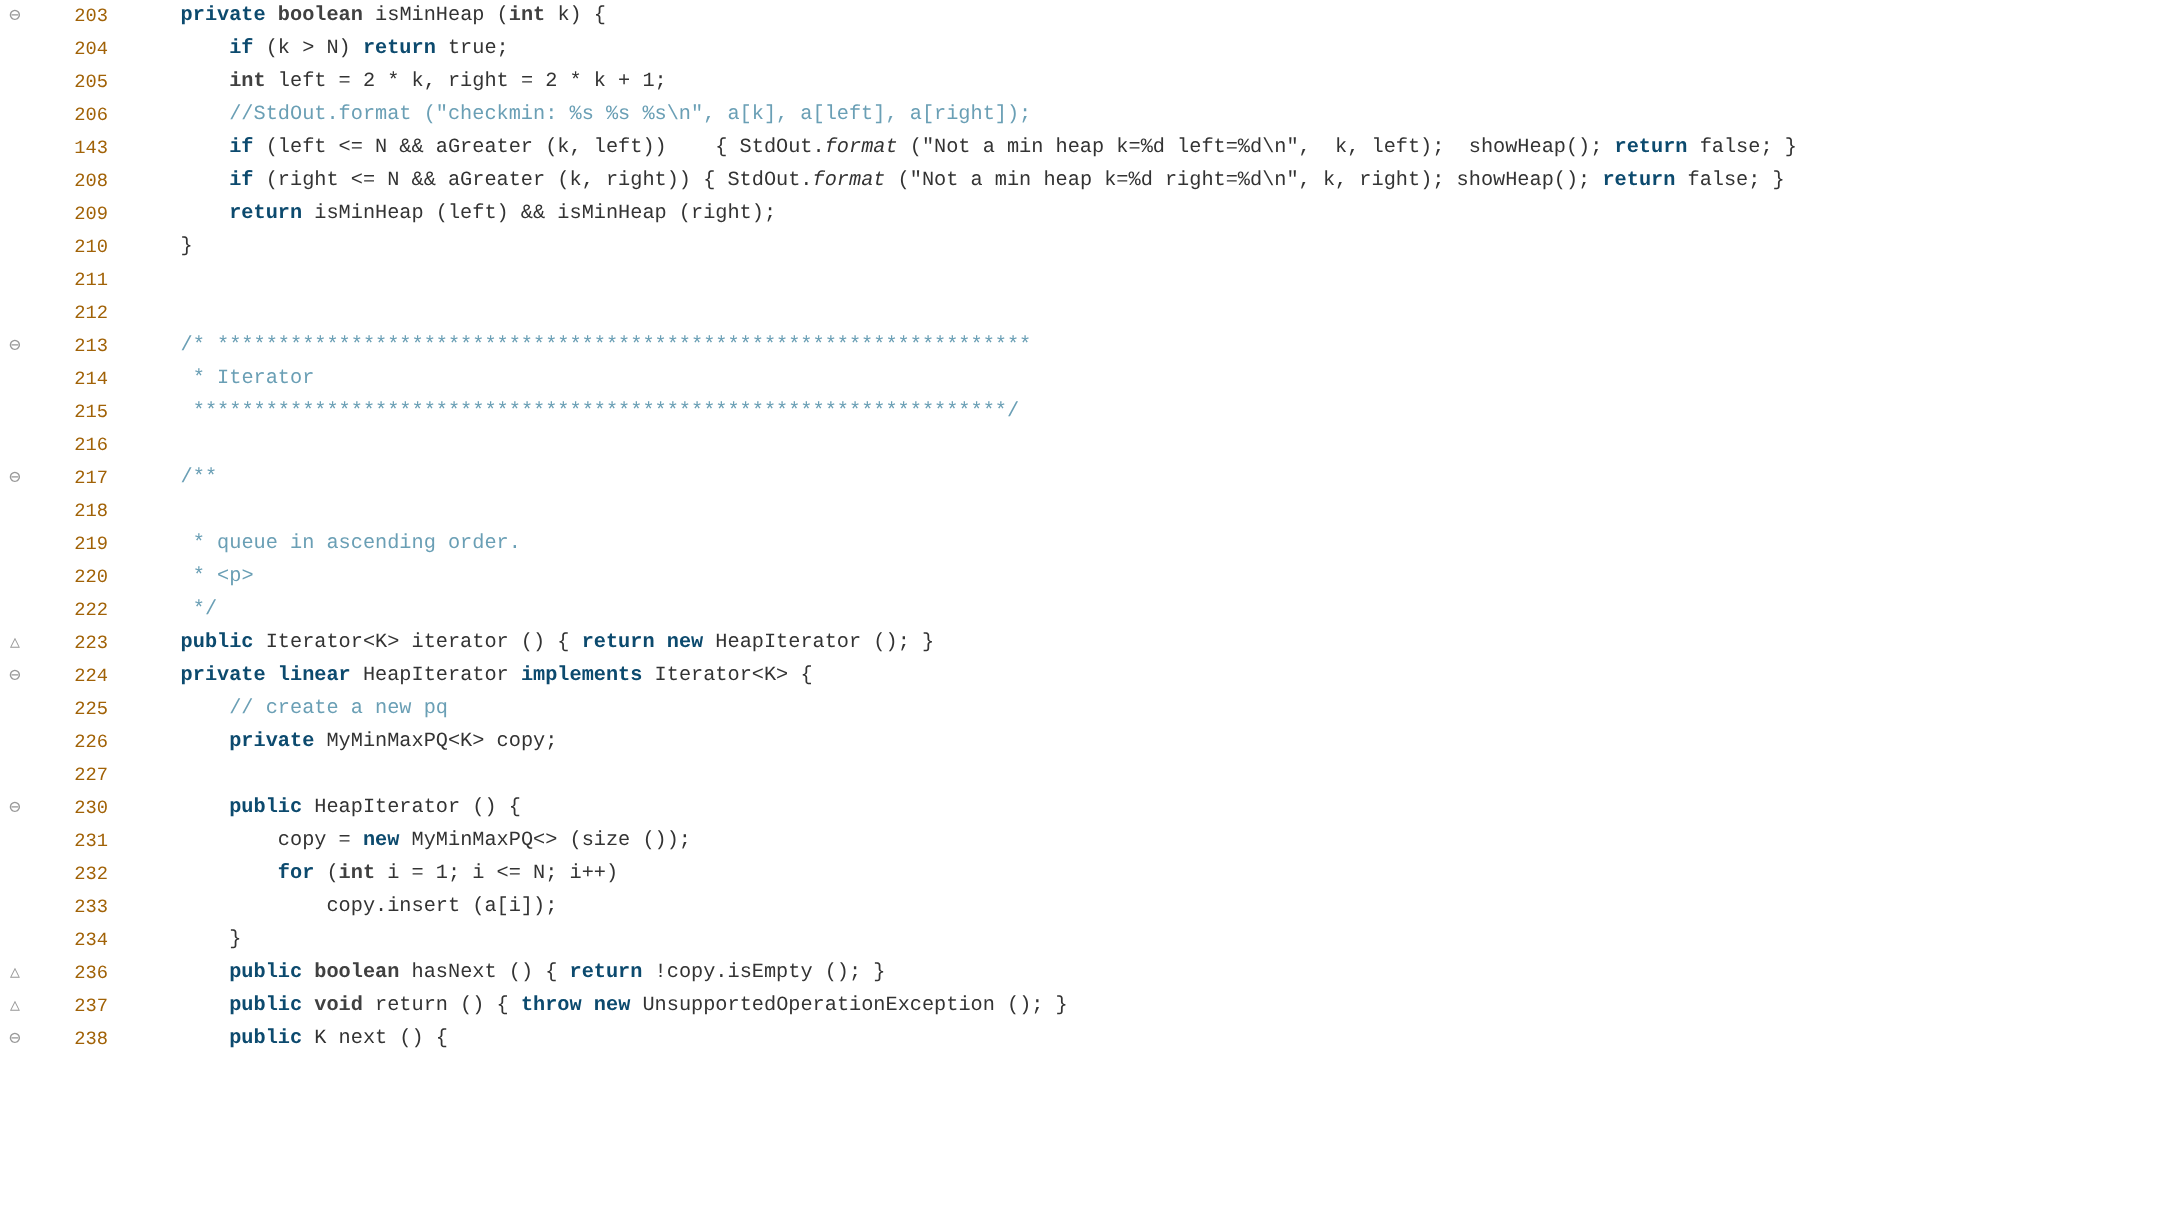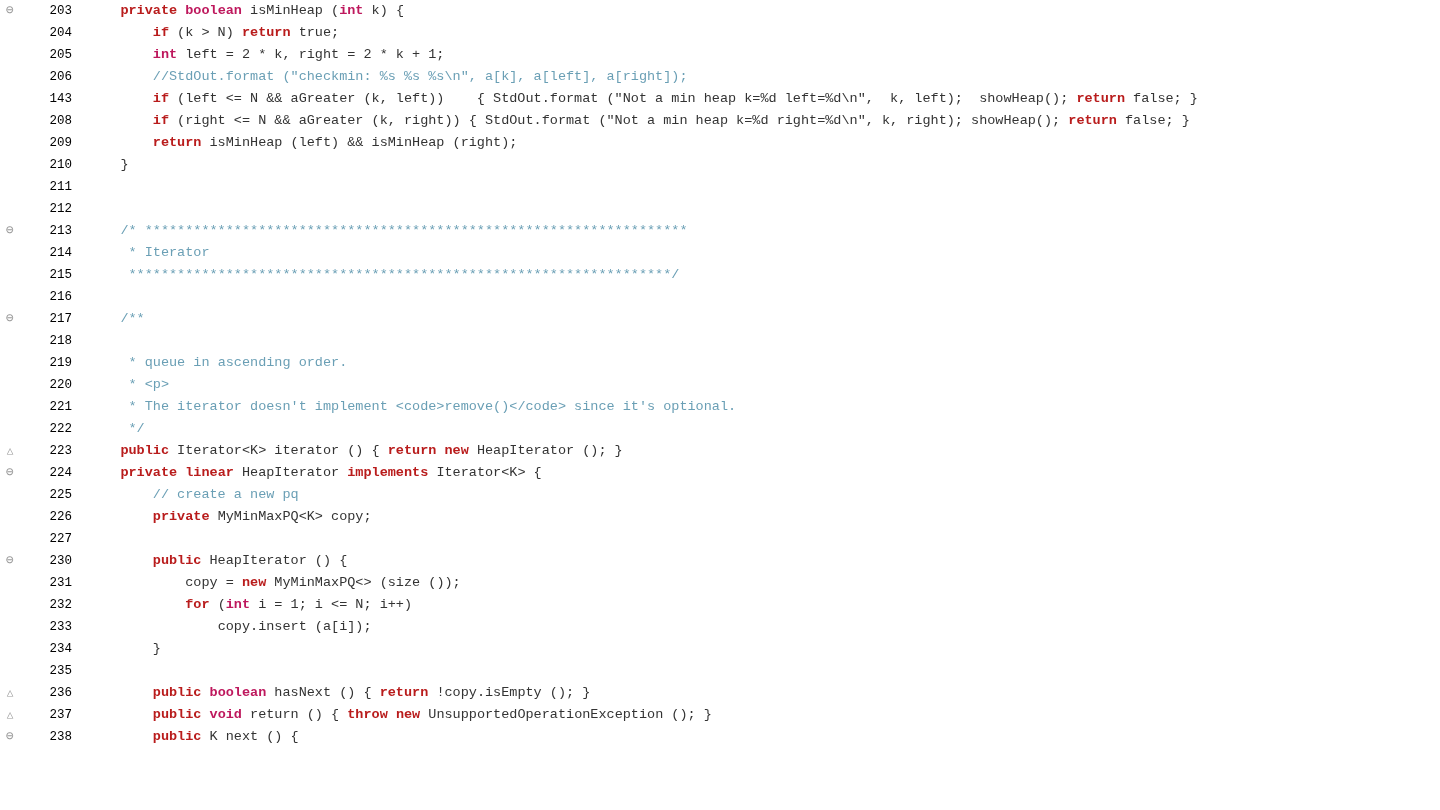--- a/index.html
+++ b/index.html
@@ -49,32 +49,32 @@
       height: 12px;
       display: flex;
       align-items: center;
       justify-content: center;
       color: #888;
       font-size: 10px;
       cursor: pointer;
     }
     .line-number {
       font-size: 12.5px;
-      color: #000000;
+      color: #a16207;
     }
     .code-content {
       flex: 1;
       padding-left: 8px;
       white-space: pre;
       tab-size: 4;
     }
     
-    .kw { color: #b91c1c; font-weight: bold; } 
-    .kw-blue { color: #be185d; font-weight: bold; } 
-    .fn-italic { }
+    .kw { color: #0c4a6e; font-weight: bold; } 
+    .kw-blue { color: #404040; font-weight: bold; } 
+    .fn-italic { font-style: italic; }
     .cm { color: #6a9fb5; } 
     .plain { color: #333; }
   </style>
 </head>
 <body>
 
 <div class="code-container">
 <div class="code-line">
       <div class="line-gutter">
         <span class="fold-icon" style="color: rgb(153, 153, 153); font-size: 13px;">⊖</span>
@@ -181,26 +181,20 @@
       <div class="code-content"><span class="plain">     </span><span class="cm">* queue in ascending order.</span></div>
     </div>
     <div class="code-line">
       <div class="line-gutter">
         <span class="line-number">220</span>
       </div>
       <div class="code-content"><span class="plain">     </span><span class="cm">* &lt;p&gt;</span></div>
     </div>
     <div class="code-line">
       <div class="line-gutter">
-        <span class="line-number">221</span>
-      </div>
-      <div class="code-content"><span class="plain">     </span><span class="cm">* The iterator doesn't implement &lt;code&gt;remove()&lt;/code&gt; since it's optional.</span></div>
-    </div>
-    <div class="code-line">
-      <div class="line-gutter">
         <span class="line-number">222</span>
       </div>
       <div class="code-content"><span class="plain">     </span><span class="cm">*/</span></div>
     </div>
     <div class="code-line">
       <div class="line-gutter">
         <span class="fold-icon" style="color: rgb(153, 153, 153); font-size: 11px;">△</span>
         <span class="line-number">223</span>
       </div>
       <div class="code-content"><span class="plain">    </span><span class="kw">public</span><span class="plain"> Iterator&lt;K&gt; iterator () { </span><span class="kw">return</span><span class="plain"> </span><span class="kw">new</span><span class="plain"> HeapIterator (); }</span></div>
@@ -253,26 +247,20 @@
       <div class="line-gutter">
         <span class="line-number">233</span>
       </div>
       <div class="code-content"><span class="plain">                </span><span class="plain">copy.insert (a[i]);</span></div>
     </div>
     <div class="code-line">
       <div class="line-gutter">
         <span class="line-number">234</span>
       </div>
       <div class="code-content"><span class="plain">        }</span></div>
-    </div>
-    <div class="code-line">
-      <div class="line-gutter">
-        <span class="line-number">235</span>
-      </div>
-      <div class="code-content"><span class="plain"></span></div>
     </div>
     <div class="code-line">
       <div class="line-gutter">
         <span class="fold-icon" style="color: rgb(153, 153, 153); font-size: 11px;">△</span>
         <span class="line-number">236</span>
       </div>
       <div class="code-content"><span class="plain">        </span><span class="kw">public</span><span class="plain"> </span><span class="kw-blue">boolean</span><span class="plain"> hasNext () { </span><span class="kw">return</span><span class="plain"> !copy.isEmpty (); }</span></div>
     </div>
     <div class="code-line">
       <div class="line-gutter">

